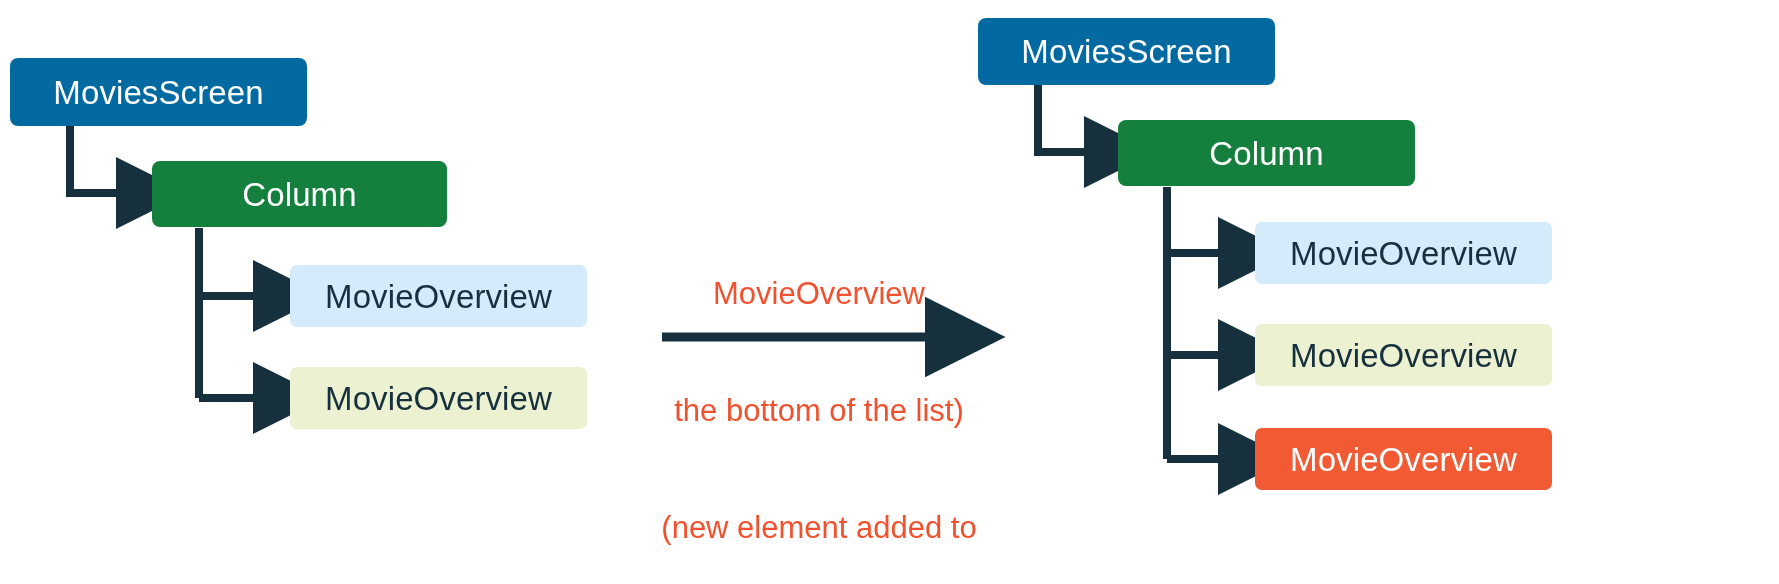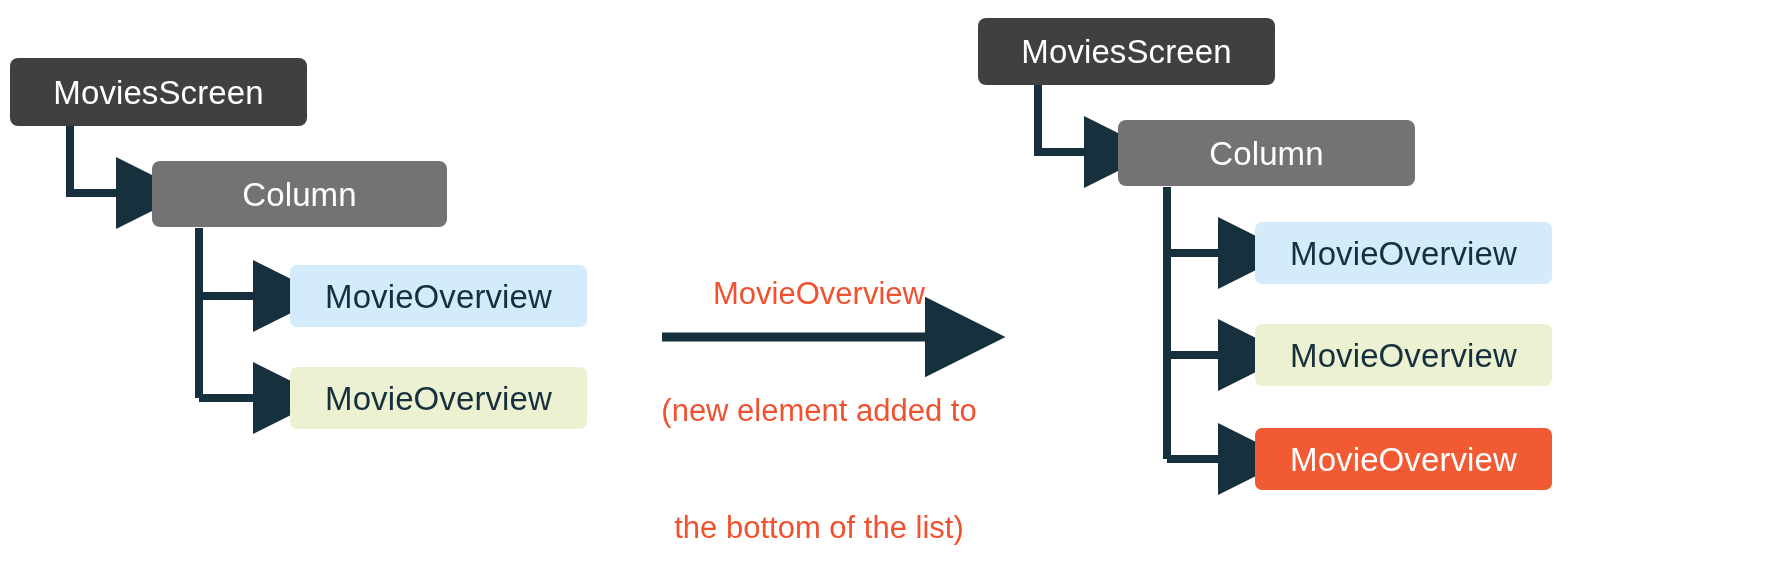--- a/index.html
+++ b/index.html
@@ -26,25 +26,25 @@
     display: flex;
     align-items: center;
     justify-content: center;
     border-radius: 8px;
     font-size: 33px;
     letter-spacing: 0.1px;
     line-height: 1;
     white-space: nowrap;
   }
   .node-screen {
-    background: #404040;
+    background: #0369a1;
     color: #ffffff;
   }
   .node-column {
-    background: #737373;
+    background: #15803d;
     color: #ffffff;
   }
   .node-item-blue {
     background: #D3EBFB;
     color: #16303E;
     border-radius: 7px;
   }
   .node-item-lime {
     background: #ECF2D1;
     color: #16303E;
@@ -113,22 +113,22 @@
   <div class="node node-screen" style="left:10px; top:58px; width:297px; height:68px;">MoviesScreen</div>
 
   <div class="node node-column" style="left:152px; top:161px; width:295px; height:66px;">Column</div>
 
   <div class="node node-item-blue" style="left:290px; top:265px; width:297px; height:62px;">MovieOverview</div>
 
   <div class="node node-item-lime" style="left:290px; top:367px; width:297px; height:62px;">MovieOverview</div>
 
   <div class="caption" style="left:655px; top:196px; width:328px;">
     <div>MovieOverview</div>
+    <div>the bottom of the list)</div>
     <div>(new element added to</div>
-    <div>the bottom of the list)</div>
   </div>
 
   <div class="node node-screen" style="left:978px; top:18px; width:297px; height:67px;">MoviesScreen</div>
 
   <div class="node node-column" style="left:1118px; top:120px; width:297px; height:66px;">Column</div>
 
   <div class="node node-item-blue" style="left:1255px; top:222px; width:297px; height:62px;">MovieOverview</div>
 
   <div class="node node-item-lime" style="left:1255px; top:324px; width:297px; height:62px;">MovieOverview</div>
 

